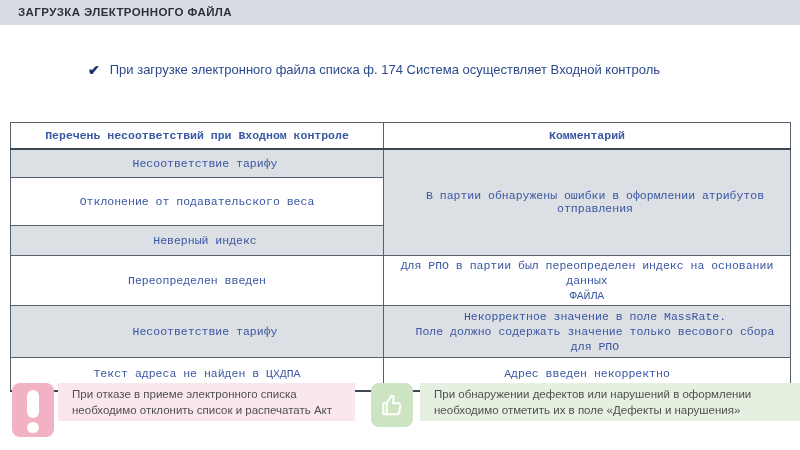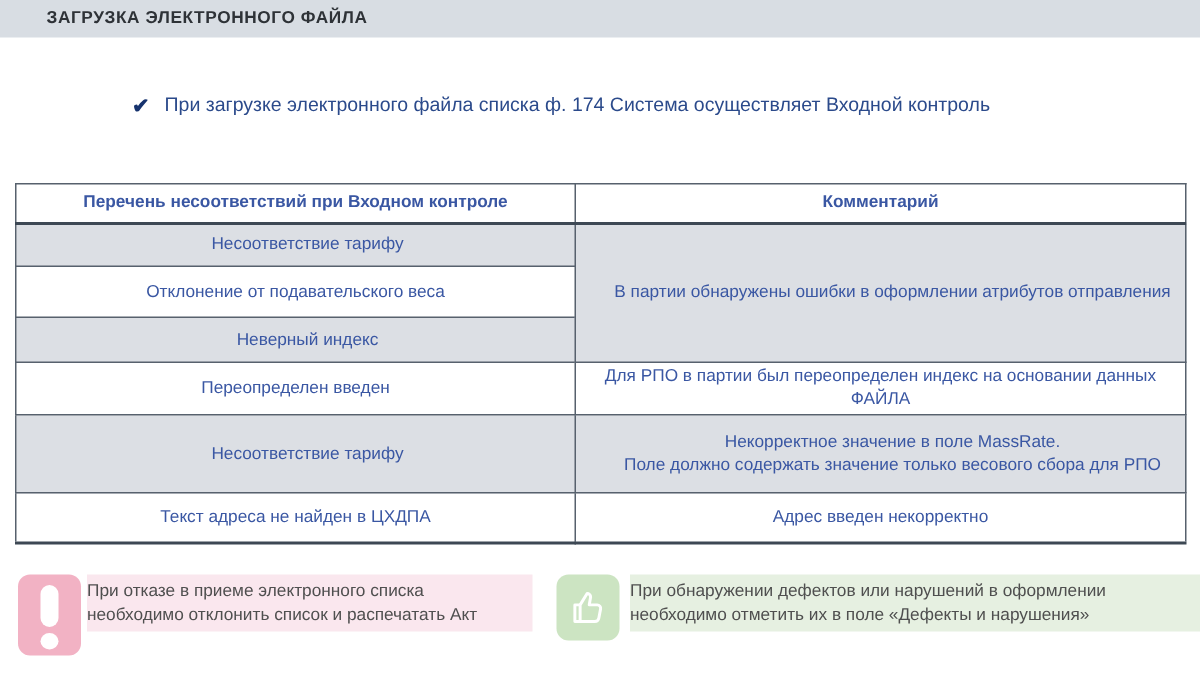--- a/index.html
+++ b/index.html
@@ -7,42 +7,42 @@
     --row-gray:#dcdfe4; --table-text:#3a57a3; --title-text:#2e3237;
     --intro-text:#2b4a8b; --warning-icon-bg:#f2b2c4; --warning-box-bg:#fae7ee;
     --tip-icon-bg:#cce4c2; --tip-box-bg:#e6f0e1; --callout-text:#4f4f4f;
   }
   *{margin:0;padding:0;box-sizing:border-box;}
   html,body{background:#fff;}
   body{font-family:"Liberation Sans", sans-serif;}
   .slide{position:relative;width:800px;height:450px;background:#fff;overflow:hidden;}
 
   .topbar{position:absolute;left:0;top:0;width:800px;height:25px;background:var(--header-bar);}
-  .topbar h1{font-size:11.5px;font-weight:bold;color:var(--title-text);letter-spacing:.4px;line-height:25px;padding-left:31px;}
+  .topbar h1{font-size:11.5px;font-weight:bold;color:var(--title-text);letter-spacing:.4px;line-height:25px;padding-left:18px;}
 
   .intro{position:absolute;left:88px;top:62px;display:flex;align-items:center;gap:10px;}
   .intro .check{color:#16336e;font-size:14px;font-weight:bold;line-height:1;}
   .intro .intro-text{color:var(--intro-text);font-size:13px;}
 
   table.defects{position:absolute;left:10px;top:122px;width:780px;border-collapse:collapse;table-layout:fixed;
     border:1px solid var(--table-border);border-bottom:2px solid var(--table-border-dark);}
   table.defects col.c1{width:373px;}
   table.defects col.c2{width:407px;}
   table.defects th,table.defects td{border:1px solid var(--table-border);text-align:center;vertical-align:middle;
-    font-size:11.5px;color:var(--table-text);padding:2px 8px;background:#fff;}
+    font-size:11.5px;color:var(--table-text);padding:2px 8px;background:#fff;font-family:Liberation Mono, monospace;}
   table.defects thead th{height:26px;font-weight:bold;border-bottom:2px solid var(--table-border-dark);}
   table.defects td.gray{background:var(--row-gray);padding-left:24px;}
-  tr.r1 td{height:29px;} tr.r2 td{height:34px;} tr.r3 td{height:30px;margin-left:24px;}
+  tr.r1 td{height:29px;} tr.r2 td{height:48px;} tr.r3 td{height:30px;margin-left:24px;}
   tr.r4 td{height:34px;} tr.r5 td{height:52px;} tr.r6 td{height:33px;}
   td .cl{line-height:15px;}
 
   .icon-pink{position:absolute;left:12px;top:383px;width:42px;height:54px;background:var(--warning-icon-bg);border-radius:8px;}
   .excl-bar{position:absolute;left:15px;top:7px;width:12px;height:28px;background:#fff;border-radius:6px;}
   .excl-dot{position:absolute;left:15px;top:39px;width:12px;height:11px;background:#fff;border-radius:50%;}
-  .box{position:absolute;display:flex;flex-direction:column;justify-content:center;padding-left:0;
+  .box{position:absolute;display:flex;flex-direction:column;justify-content:center;padding-left:14px;
     font-size:11.5px;color:var(--callout-text);line-height:16px;}
   .box.pink{left:58px;top:383px;width:297px;height:38px;background:var(--warning-box-bg);}
   .icon-green{position:absolute;left:371px;top:383px;width:42px;height:44px;background:var(--tip-icon-bg);border-radius:8px;
     display:flex;align-items:center;justify-content:center;}
   .box.green{left:420px;top:383px;width:382px;height:38px;background:var(--tip-box-bg);}
 </style>
 </head>
 <body>
 
 <div class="slide">

